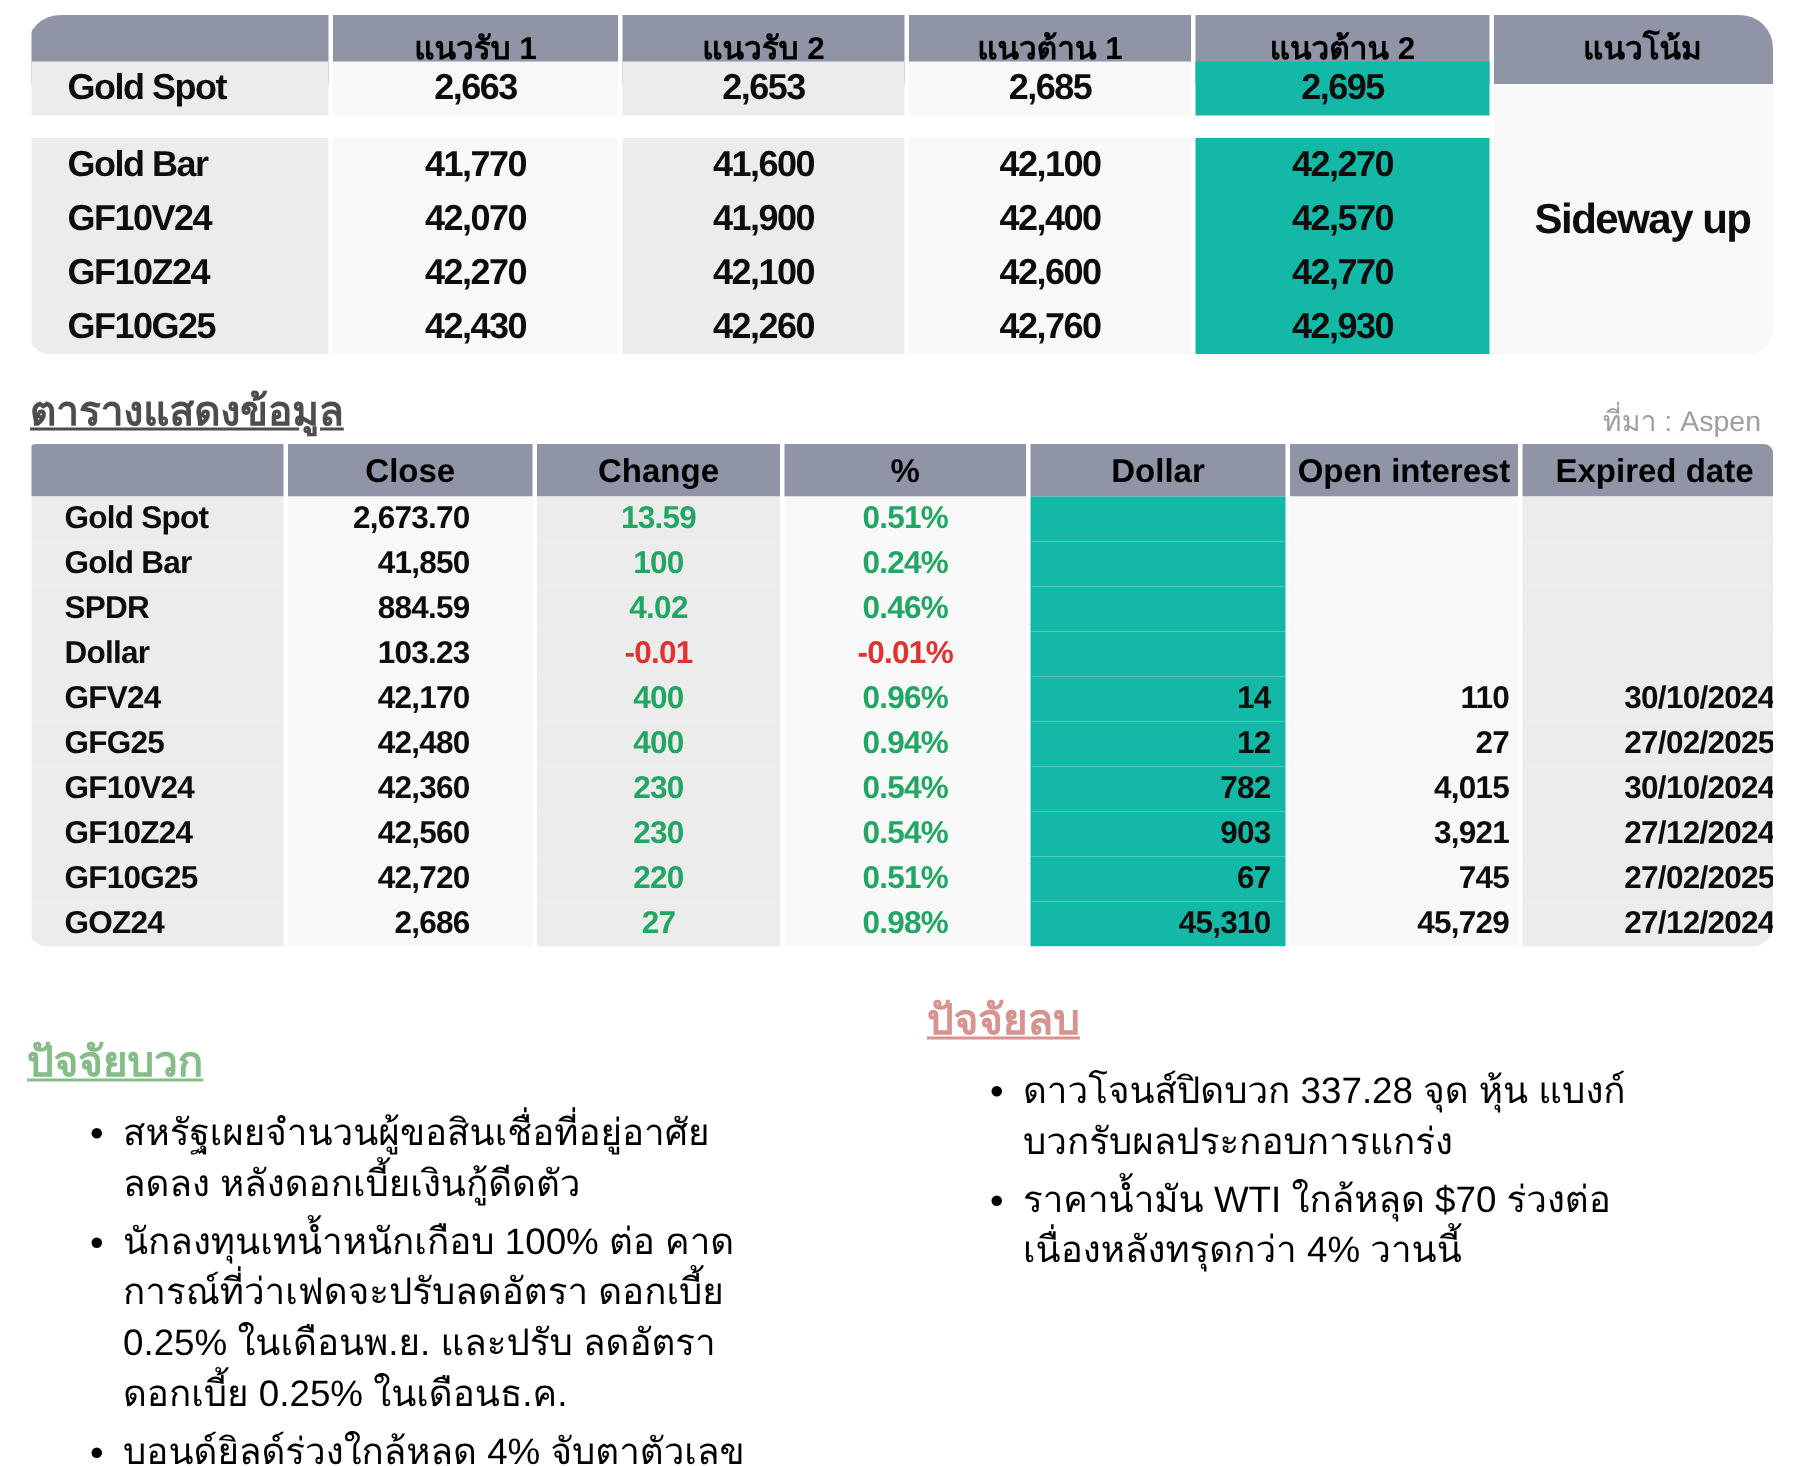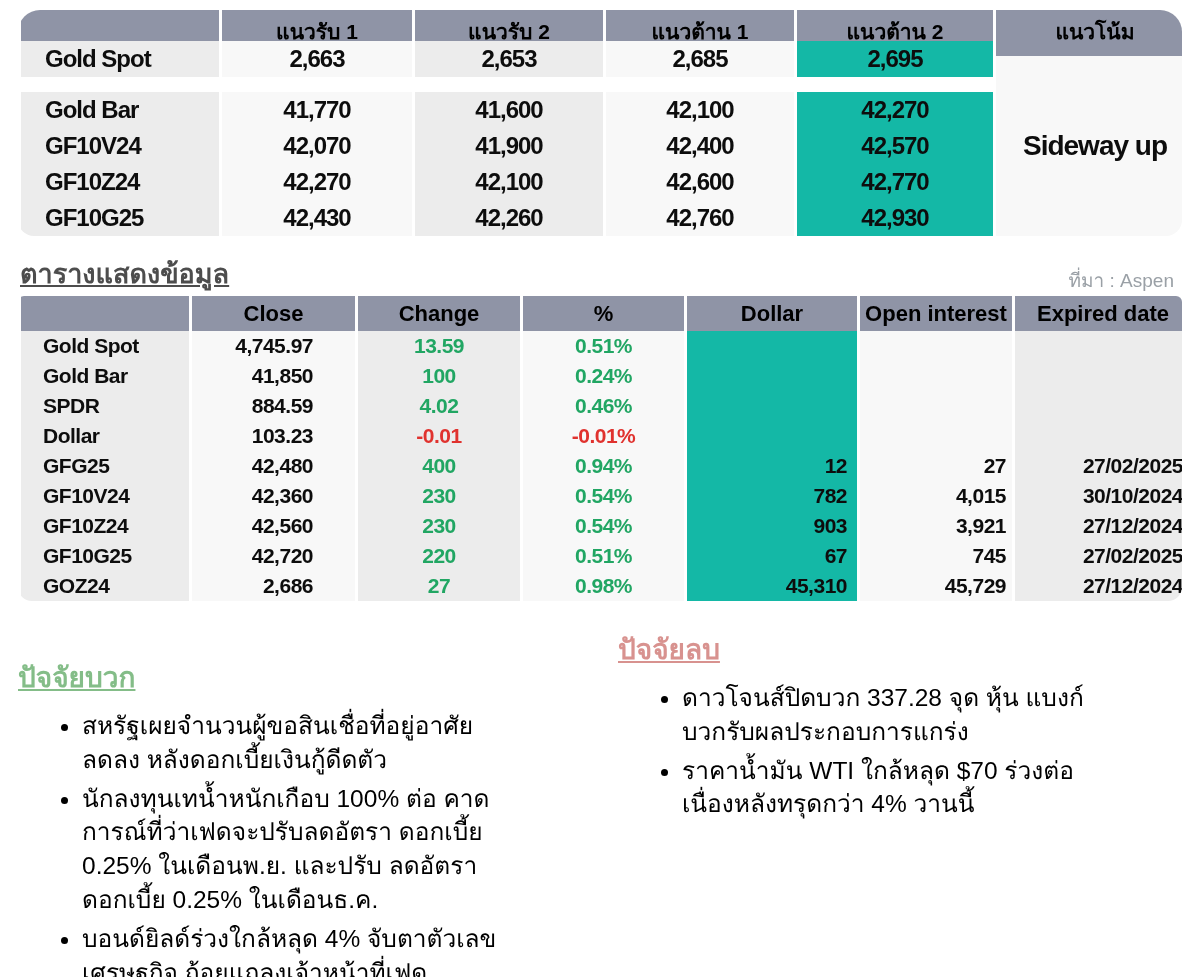--- a/index.html
+++ b/index.html
@@ -186,21 +186,21 @@
             <th>Change</th>
             <th>%</th>
             <th>Dollar</th>
             <th>Open interest</th>
             <th>Expired date</th>
           </tr>
       </thead>
       <tbody>
           <tr>
             <td class="c0 lbl">Gold Spot</td>
-            <td class="c1 close">4,745.97</td>
+            <td class="c1 close">2,673.70</td>
             <td class="c2 mid up">13.59</td>
             <td class="c3 mid up">0.51%</td>
             <td class="c4 vol"></td>
             <td class="c5 oi"></td>
             <td class="c6 exp"></td>
           </tr>
           <tr>
             <td class="c0 lbl">Gold Bar</td>
             <td class="c1 close">41,850</td>
             <td class="c2 mid up">100</td>
@@ -219,20 +219,29 @@
             <td class="c6 exp"></td>
           </tr>
           <tr>
             <td class="c0 lbl">Dollar</td>
             <td class="c1 close">103.23</td>
             <td class="c2 mid down">-0.01</td>
             <td class="c3 mid down">-0.01%</td>
             <td class="c4 vol"></td>
             <td class="c5 oi"></td>
             <td class="c6 exp"></td>
+          </tr>
+          <tr>
+            <td class="c0 lbl">GFV24</td>
+            <td class="c1 close">42,170</td>
+            <td class="c2 mid up">400</td>
+            <td class="c3 mid up">0.96%</td>
+            <td class="c4 vol">14</td>
+            <td class="c5 oi">110</td>
+            <td class="c6 exp">30/10/2024</td>
           </tr>
           <tr>
             <td class="c0 lbl">GFG25</td>
             <td class="c1 close">42,480</td>
             <td class="c2 mid up">400</td>
             <td class="c3 mid up">0.94%</td>
             <td class="c4 vol">12</td>
             <td class="c5 oi">27</td>
             <td class="c6 exp">27/02/2025</td>
           </tr>

